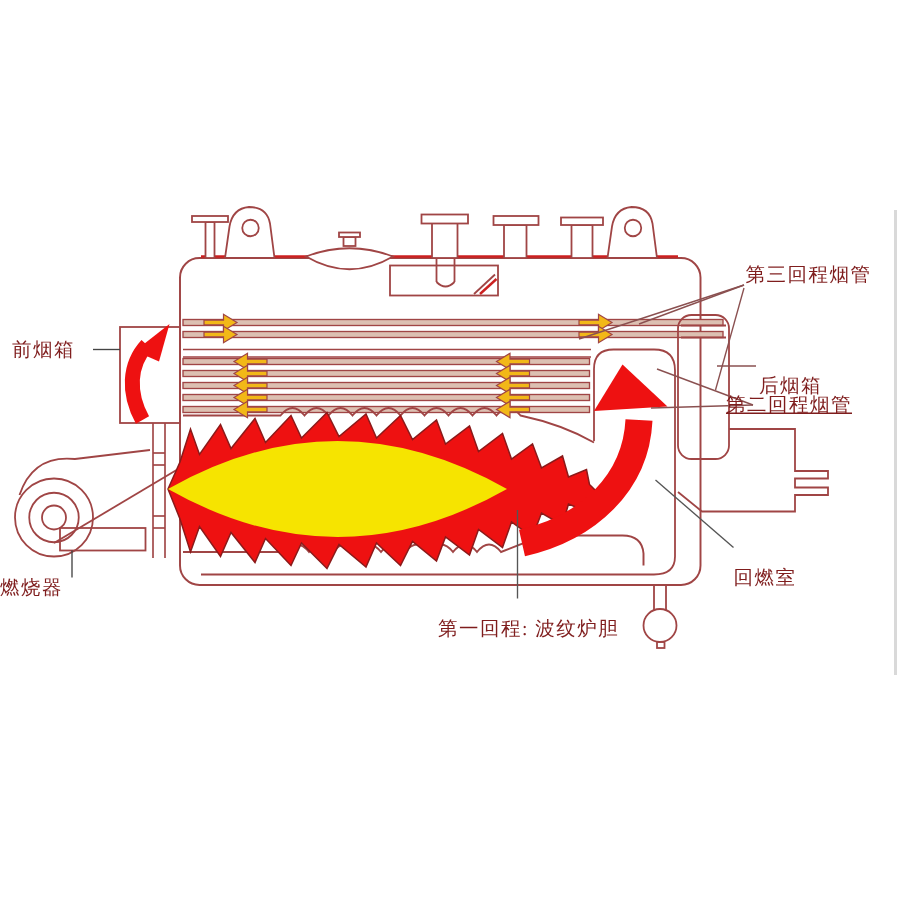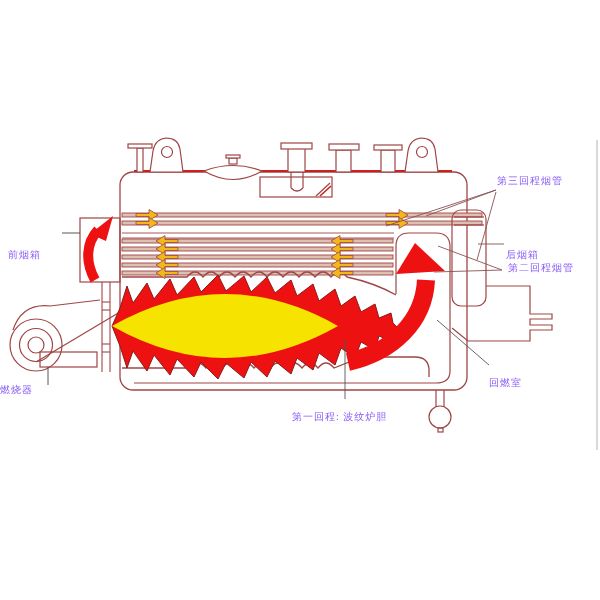--- a/index.html
+++ b/index.html
@@ -1,19 +1,19 @@
 <!DOCTYPE html>
 <html><head>
 <meta charset="utf-8">
 <style>
   html,body{margin:0;padding:0;background:#ffffff;}
   #canvas{position:relative;width:600px;height:600px;background:#ffffff;overflow:hidden;
           font-family:"Liberation Serif", serif;}
   #diagram-svg{position:absolute;left:0;top:0;}
-  .lbl{position:absolute;color:#8b5cf6;font-size:10px;letter-spacing:1px;white-space:nowrap;
+  .lbl{position:absolute;color:#7f1d1d;font-size:13px;letter-spacing:1px;white-space:nowrap;
        font-family:"Liberation Serif", serif;}
 </style>
 </head>
 <body>
 
 <div id="canvas">
 
 <svg id="diagram-svg" width="600" height="600" viewBox="0 0 600 600">
 
   <line x1="597" y1="140" x2="597" y2="450" stroke="#d9d9d9" stroke-width="2"></line>
@@ -183,21 +183,21 @@
     <line x1="496" y1="190" x2="386" y2="226"></line>
     <line x1="496" y1="192" x2="477" y2="260"></line>
     <line x1="478" y1="244" x2="504" y2="244"></line>
     <line x1="502" y1="270" x2="438" y2="246"></line>
     <line x1="502" y1="270" x2="434" y2="272"></line>
     <line x1="489" y1="365" x2="437" y2="320" stroke="#555555"></line>
     <line x1="345" y1="340" x2="345" y2="399" stroke="#555555"></line>
   </g>
 </svg>
 
-<div class="lbl" style="left:8px;top:224px;margin-top:24px;">前烟箱</div>
+<div class="lbl" style="left:8px;top:224px;">前烟箱</div>
 <div class="lbl" style="left:0;top:383px;">燃烧器</div>
 <div class="lbl" style="left:497px;top:174px;">第三回程烟管</div>
 <div class="lbl" style="left:506px;top:236px;margin-top:12px;">后烟箱</div>
-<div class="lbl" style="left:508px;top:261px;">第二回程烟管</div>
+<div class="lbl" style="left:484px;top:261px;text-decoration:underline;">第二回程烟管</div>
 <div class="lbl" style="left:489px;top:376px;">回燃室</div>
 <div class="lbl" style="left:292px;top:400px;margin-top:10px;">第一回程: 波纹炉胆</div>
 
 </div>
 
 </body></html>

